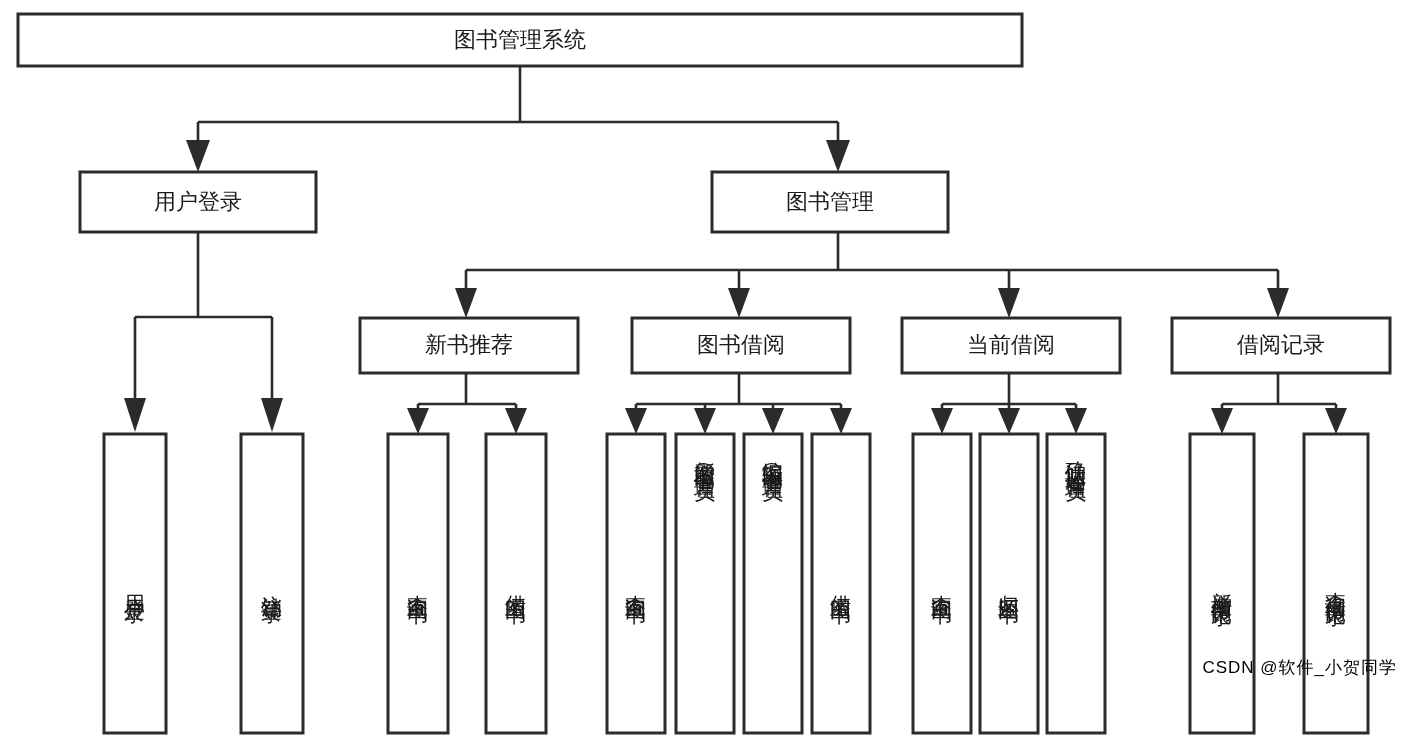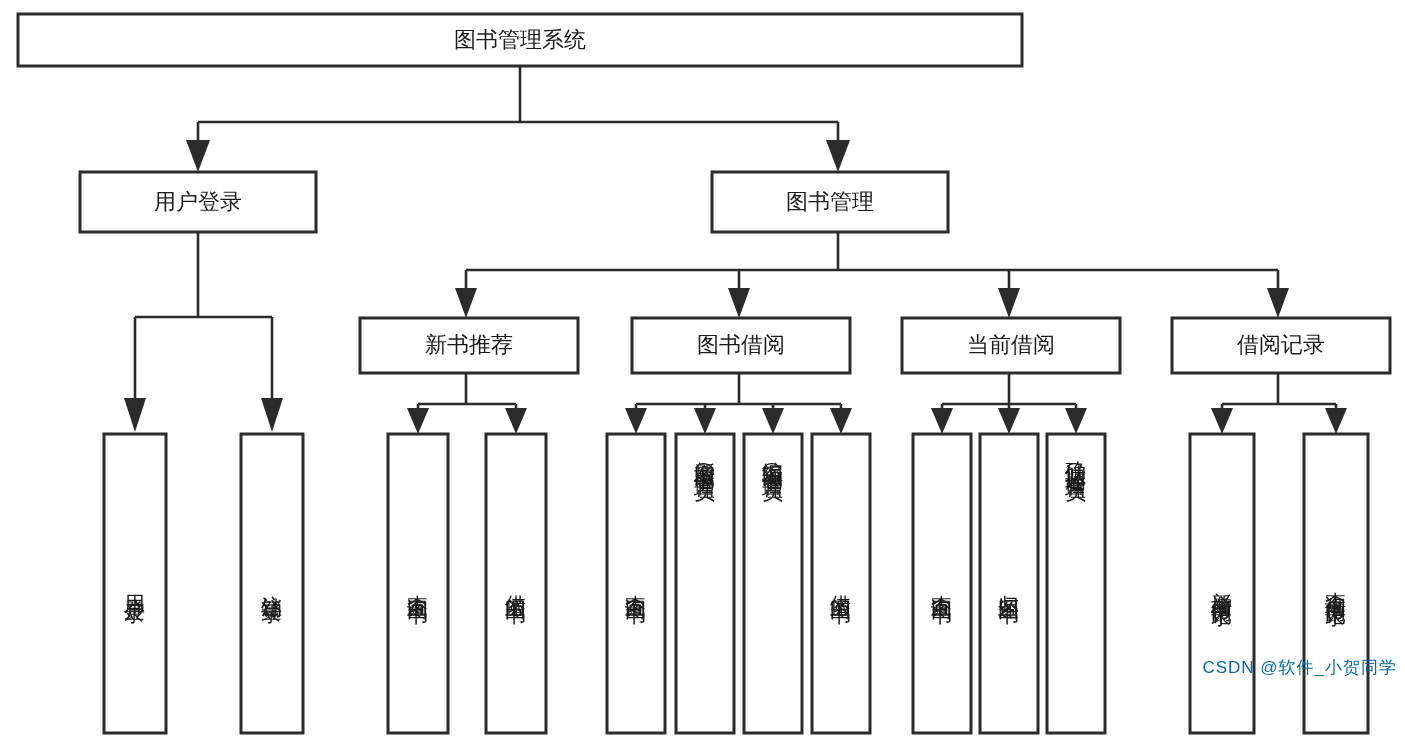--- a/index.html
+++ b/index.html
@@ -65,21 +65,21 @@
     align-items: center;
     justify-content: center;
     pointer-events: none;
   }
   #watermark {
     position: absolute;
     right: 8px;
     bottom: 6px;
     font-family: "Liberation Sans", "DejaVu Sans", sans-serif;
     font-size: 17px;
-    color: #0369a1;
+    color: #000000;
     letter-spacing: 1px;
     white-space: nowrap;
   }
 </style>
 </head>
 <body>
 
 <div id="diagram-root">
 
   <svg id="flow-svg" viewBox="0 0 1405 747">

